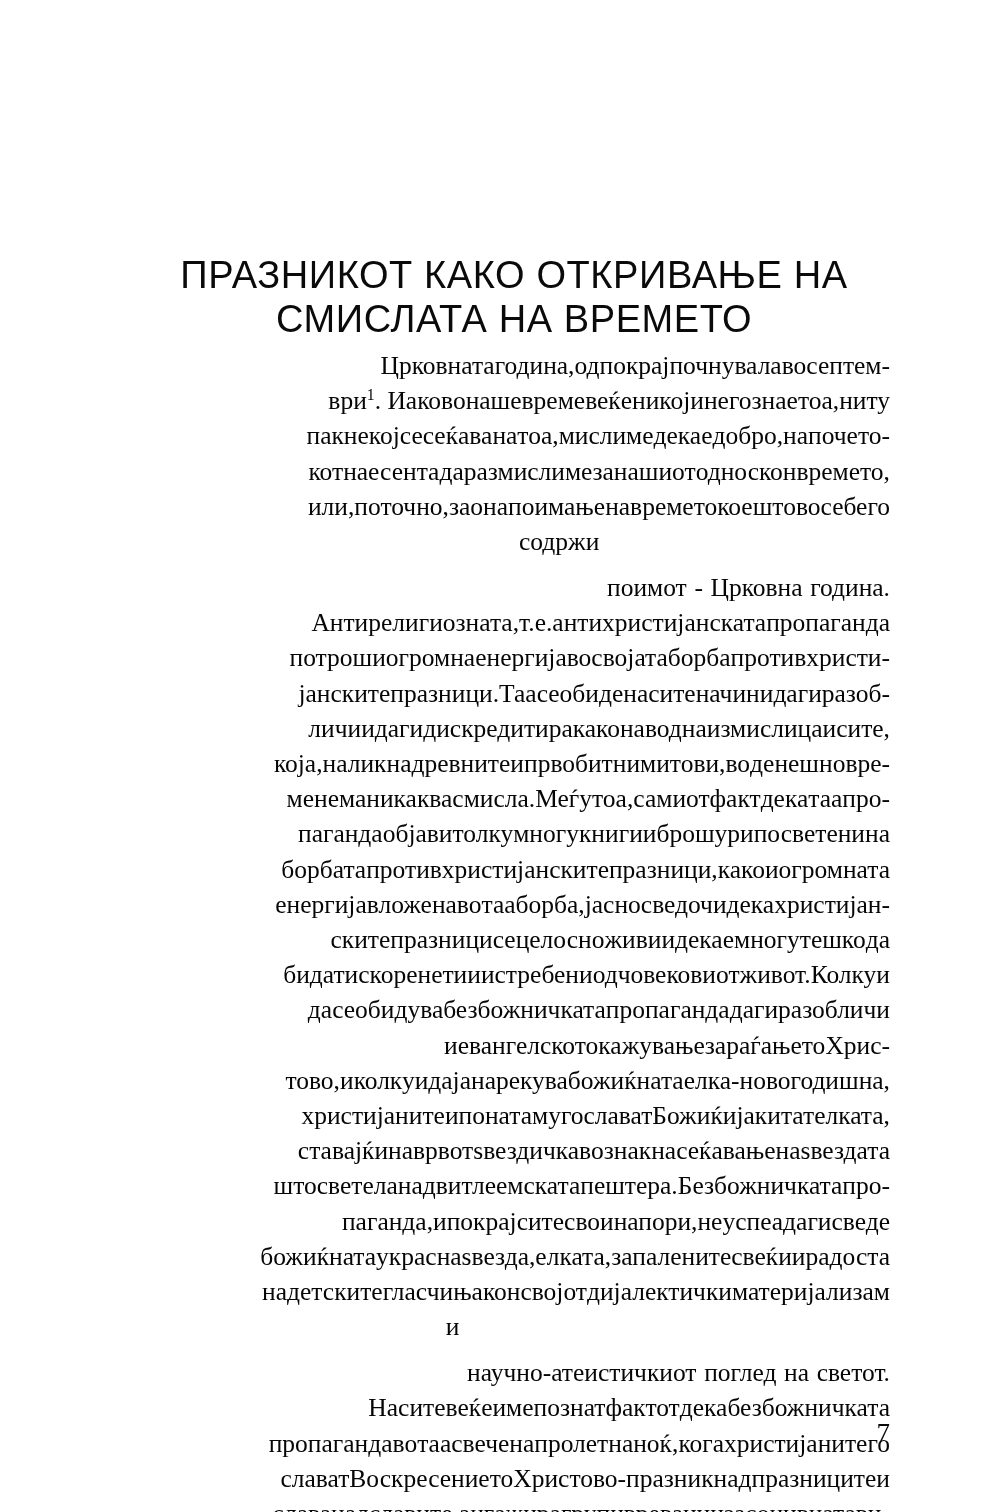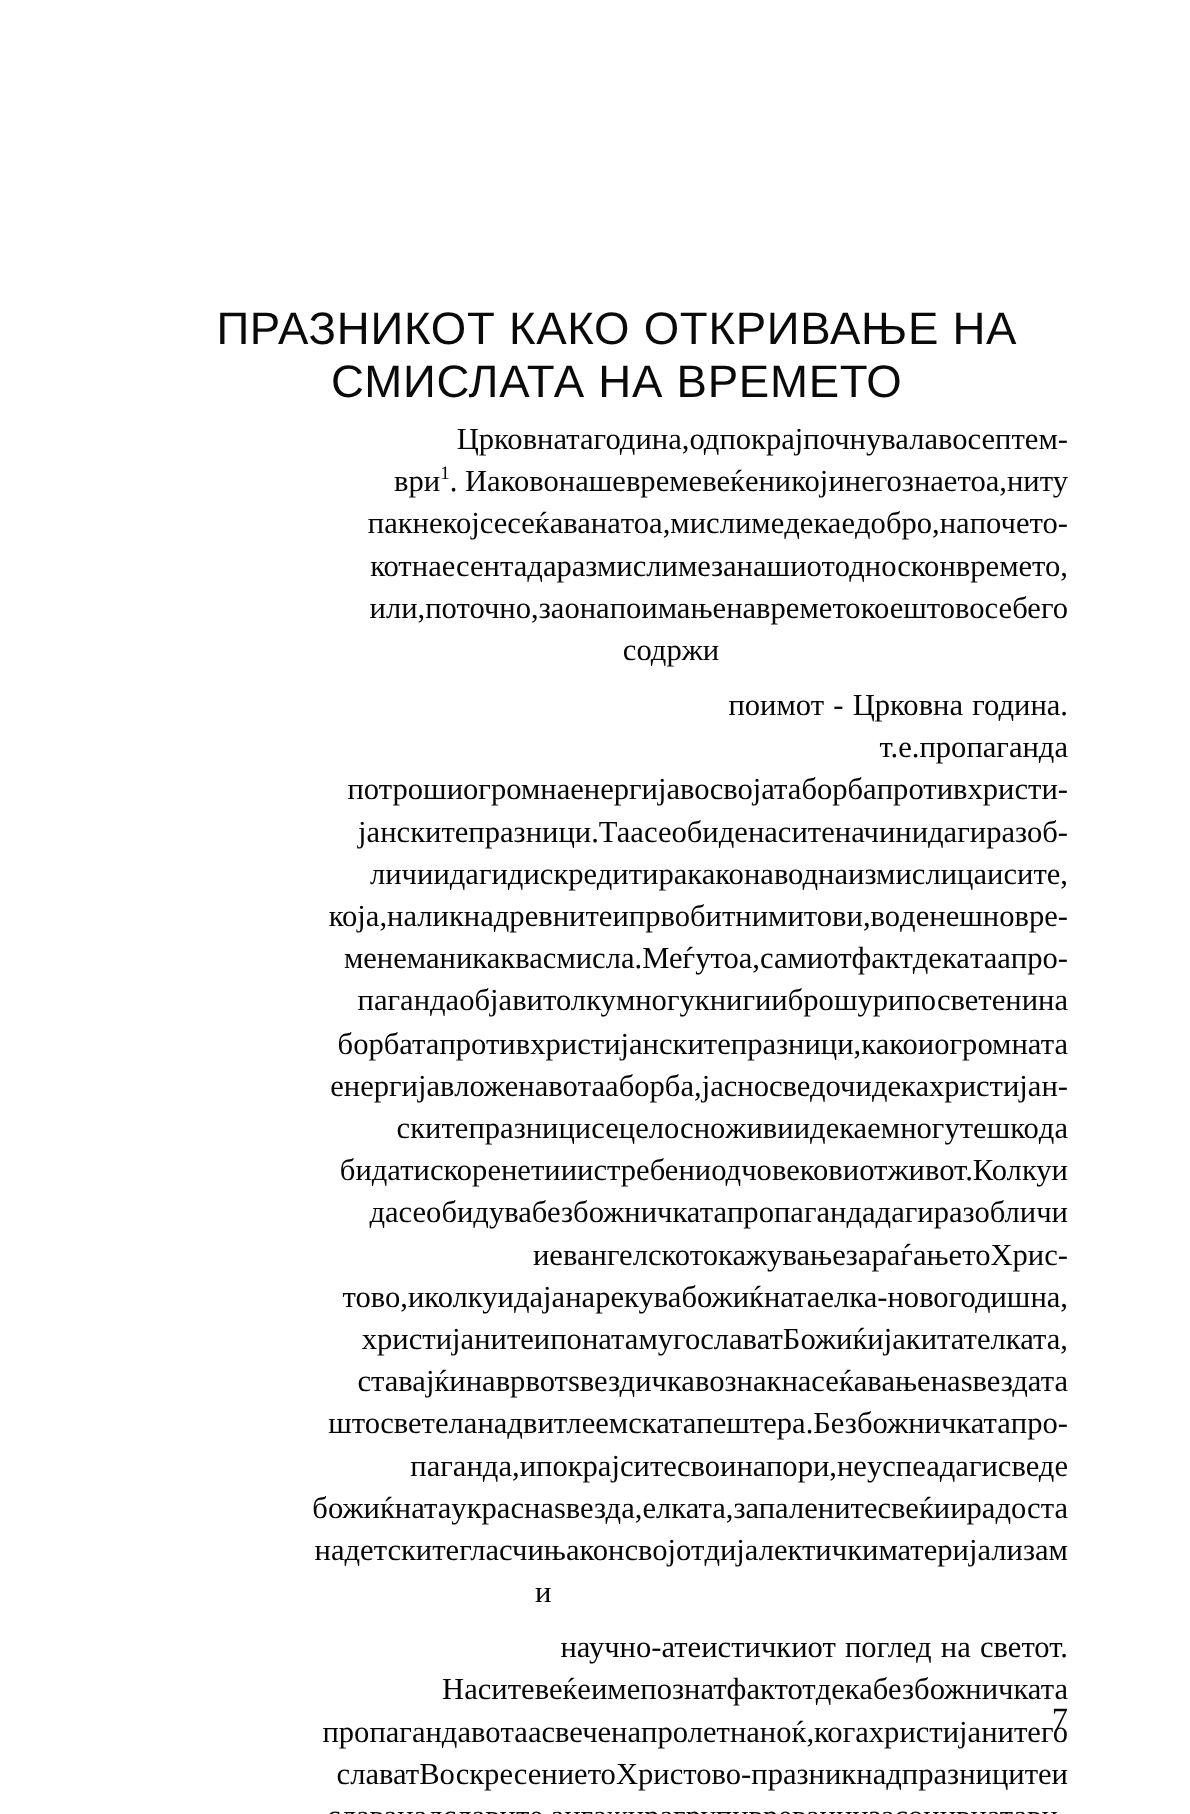--- a/index.html
+++ b/index.html
@@ -99,21 +99,21 @@
   <div class="body-block">
       <div>
         <div class="ln just"><span class="indent"></span><span>Црковната</span><span>година,</span><span>од</span><span>покрај</span><span>почнувала</span><span>во</span><span>септем-</span></div>
         <div class="ln just"><span>ври<sup class="fn">1</sup></span><span>. Иако</span><span>во</span><span>наше</span><span>време</span><span>веќе</span><span>никој</span><span>и</span><span>не</span><span>го</span><span>знае</span><span>тоа,</span><span>ниту</span></div>
         <div class="ln just"><span>пак</span><span>некој</span><span>се</span><span>сеќава</span><span>на</span><span>тоа,</span><span>мислиме</span><span>дека</span><span>е</span><span>добро,</span><span>на</span><span>почето-</span></div>
         <div class="ln just"><span>кот</span><span>на</span><span>есента</span><span>да</span><span>размислиме</span><span>за</span><span>нашиот</span><span>однос</span><span>кон</span><span>времето,</span></div>
         <div class="ln just"><span>или,</span><span>поточно,</span><span>за</span><span>она</span><span>поимање</span><span>на</span><span>времето</span><span>коешто</span><span>во</span><span>себе</span><span>го</span></div>
         <div class="ln flush"><span>содржи</span><span>поимот</span><span>-</span><span>Црковна</span><span>година.</span></div>
       </div>
       <div>
-        <div class="ln just"><span class="indent"></span><span>т.е.</span><span>пропаганда</span></div>
+        <div class="ln just"><span class="indent"></span><span>Антирелигиозната,</span><span>т.е.</span><span>антихристијанската</span><span>пропаганда</span></div>
         <div class="ln just"><span>потроши</span><span>огромна</span><span>енергија</span><span>во</span><span>својата</span><span>борба</span><span>против</span><span>христи-</span></div>
         <div class="ln just"><span>јанските</span><span>празници.</span><span>Таа</span><span>се</span><span>обиде</span><span>на</span><span>сите</span><span>начини</span><span>да</span><span>ги</span><span>разоб-</span></div>
         <div class="ln just"><span>личи</span><span>и</span><span>да</span><span>ги</span><span>дискредитира</span><span>како</span><span>наводна</span><span>измислица</span><span>и</span><span>сите,</span></div>
         <div class="ln just"><span>која,</span><span>налик</span><span>на</span><span>древните</span><span>и</span><span>првобитни</span><span>митови,</span><span>во</span><span>денешно</span><span>вре-</span></div>
         <div class="ln just"><span>ме</span><span>нема</span><span>никаква</span><span>смисла.</span><span>Меѓутоа,</span><span>самиот</span><span>факт</span><span>дека</span><span>таа</span><span>про-</span></div>
         <div class="ln just"><span>паганда</span><span>објави</span><span>толку</span><span>многу</span><span>книги</span><span>и</span><span>брошури</span><span>посветени</span><span>на</span></div>
         <div class="ln just"><span>борбата</span><span>против</span><span>христијанските</span><span>празници,</span><span>како</span><span>и</span><span>огромната</span></div>
         <div class="ln just"><span>енергија</span><span>вложена</span><span>во</span><span>таа</span><span>борба,</span><span>јасно</span><span>сведочи</span><span>дека</span><span>христијан-</span></div>
         <div class="ln just"><span>ските</span><span>празници</span><span>се</span><span>целосно</span><span>живи</span><span>и</span><span>дека</span><span>е</span><span>многу</span><span>тешко</span><span>да</span></div>
         <div class="ln just"><span>бидат</span><span>искоренети</span><span>и</span><span>истребени</span><span>од</span><span>човековиот</span><span>живот.</span><span>Колку</span><span>и</span></div>

